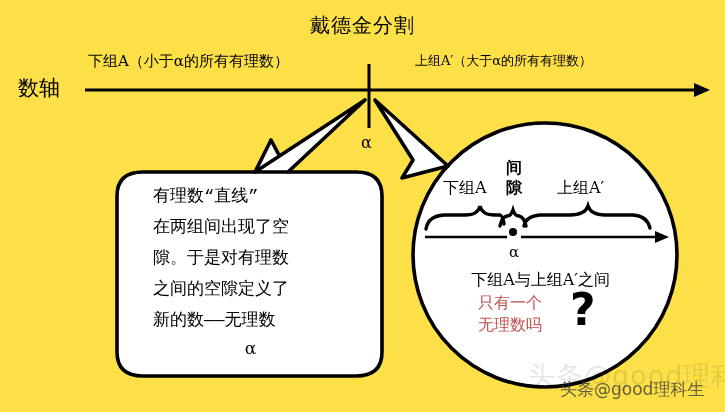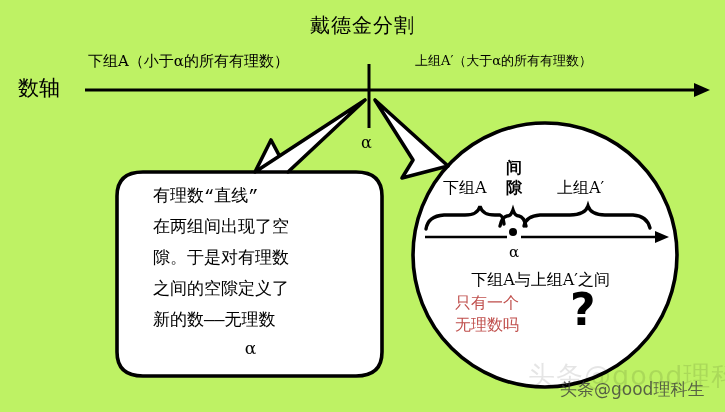--- a/index.html
+++ b/index.html
@@ -7,21 +7,21 @@
     padding: 0;
     background: #ffffff;
   }
   body {
     font-family: "DejaVu Sans", "Liberation Sans", sans-serif;
   }
   #canvas {
     position: relative;
     width: 725px;
     height: 412px;
-    background: #bef264;
+    background: #fde047;
     overflow: hidden;
   }
   .abs { position: absolute; }
 
   
   #title {
     left: 0; right: 0; top: 12px;
     text-align: center;
     font-family: "DejaVu Serif", "Liberation Serif", serif;
     font-size: 20px;
@@ -118,20 +118,21 @@
     width: 180px;
     text-align: right;
     font-family: "DejaVu Serif", "Liberation Serif", serif;
     font-size: 16px;
     color: #000;
     white-space: nowrap;
   }
   #circ-question-red {
     left: 455px; top: 292px;
     width: 110px;
+    text-align: center;
     font-family: "DejaVu Serif", "Liberation Serif", serif;
     font-size: 16px;
     line-height: 22px;
     white-space: pre-line;
   }
   #circ-question-mark {
     left: 570px; top: 288px;
     font-family: "DejaVu Sans", "Liberation Sans", sans-serif;
     font-size: 44px;
     font-weight: bold;

